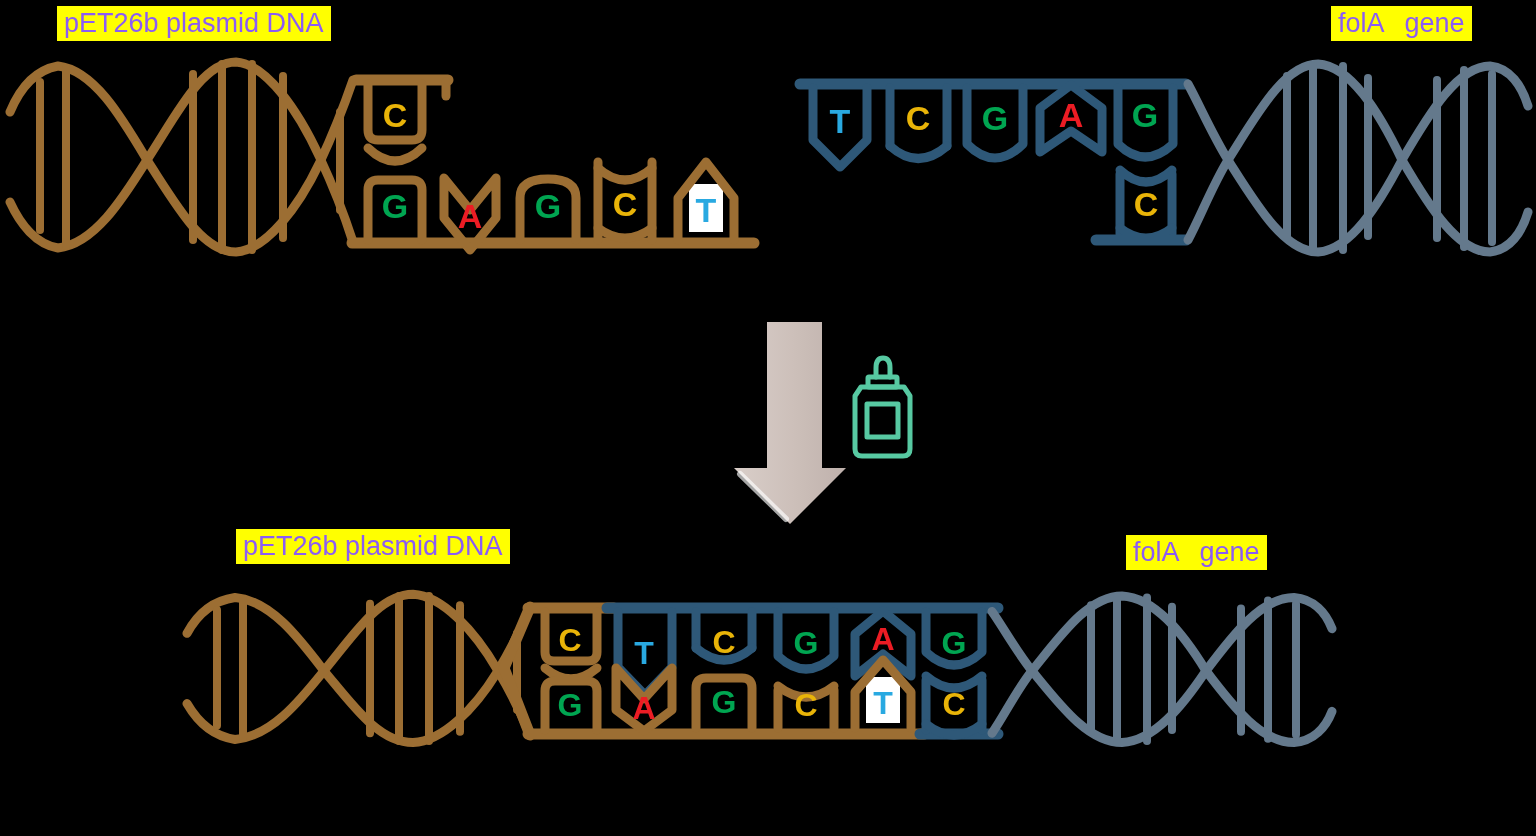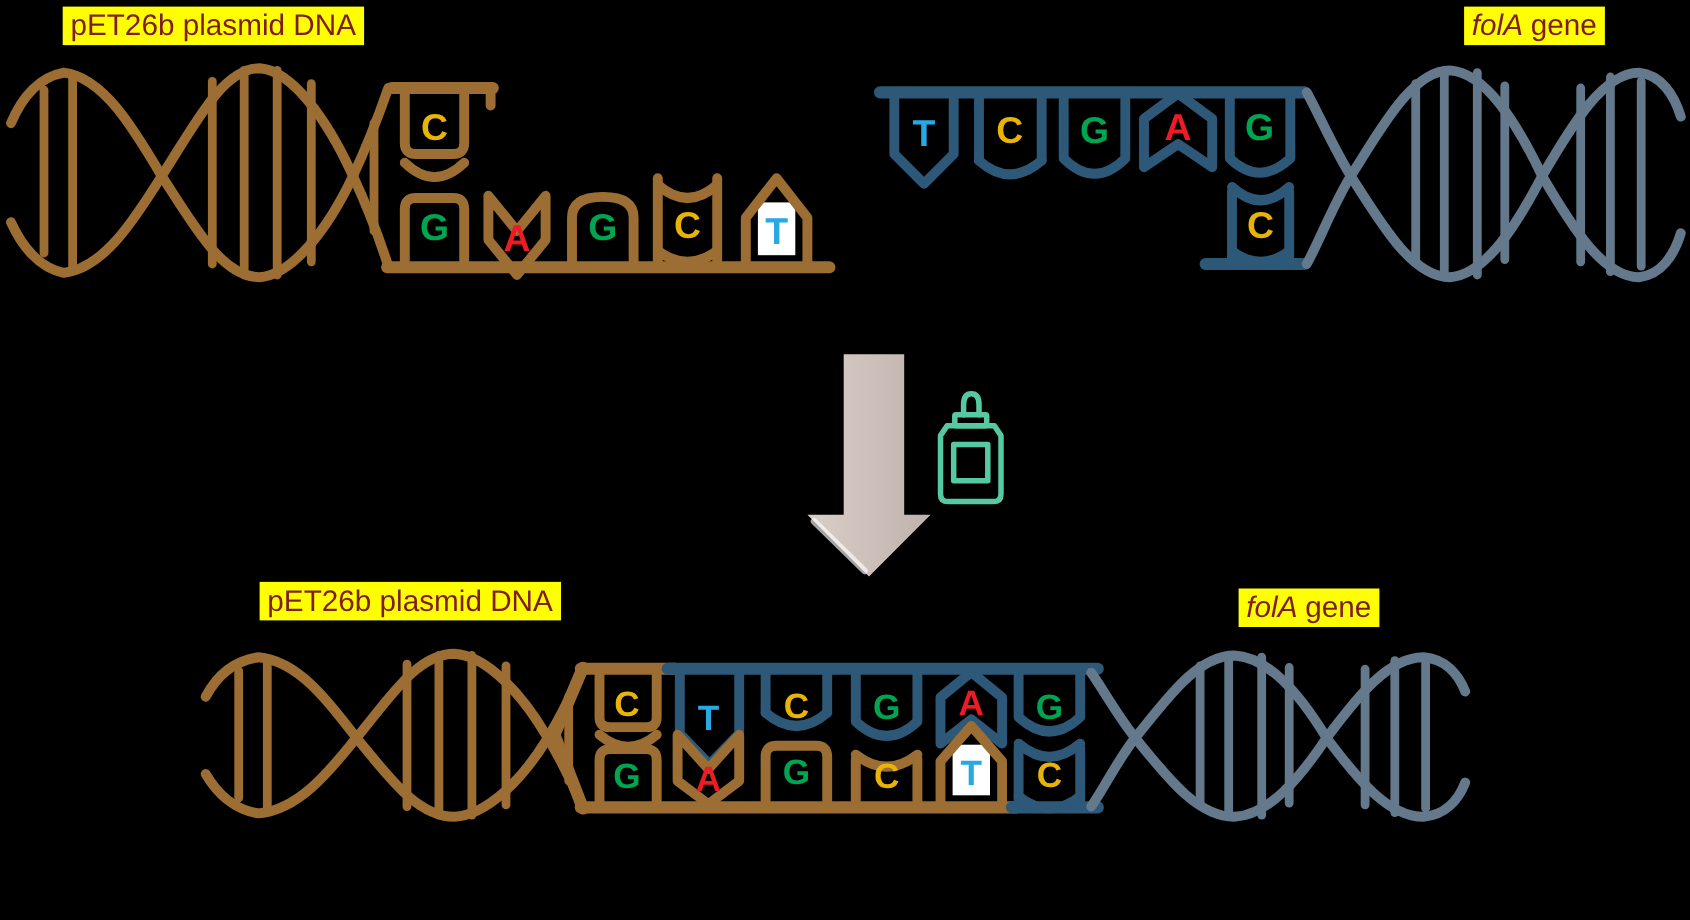--- a/index.html
+++ b/index.html
@@ -1,21 +1,21 @@
 <!DOCTYPE html>
 <html><head>
 <meta charset="utf-8">
 <style>
   html,body{margin:0;padding:0;background:#000;}
   .stage{position:relative;width:1536px;height:836px;background:#000000;overflow:hidden;
          font-family:"Liberation Sans",sans-serif;}
   .stage svg{position:absolute;left:0;top:0;}
-  .hl{position:absolute;background:#FFFF00;color:#7f1d1d;font-size:27px;line-height:1.15;
+  .hl{position:absolute;background:#FFFF00;color:#8b5cf6;font-size:27px;line-height:1.15;
       padding:2px 7px;white-space:nowrap;}
-  .hl .it{font-style:italic;margin-right:7px;}
+  .hl .it{margin-right:20px;}
   .baseL{font-family:"Liberation Sans",sans-serif;font-weight:bold;font-size:34px;text-anchor:middle;}
   .baseS{font-family:"Liberation Sans",sans-serif;font-weight:bold;font-size:32px;text-anchor:middle;}
   .bA{fill:#EC1C24}.bT{fill:#29A9E1}.bG{fill:#00A551}.bC{fill:#E9B408}
   .brown{stroke:#9C6E33;fill:none;stroke-width:9;stroke-linecap:round;stroke-linejoin:round;}
   .blue{stroke:#2E5878;fill:none;stroke-width:9;stroke-linecap:round;stroke-linejoin:round;}
   .bhelix{stroke:#64798C;fill:none;stroke-width:9;stroke-linecap:round;}
   .bar{stroke-width:11;}
   .rung{stroke-width:8;stroke-linecap:round;}
   .glue{stroke:#57C9A2;fill:none;stroke-width:5;stroke-linejoin:round;stroke-linecap:round;}
 </style>

